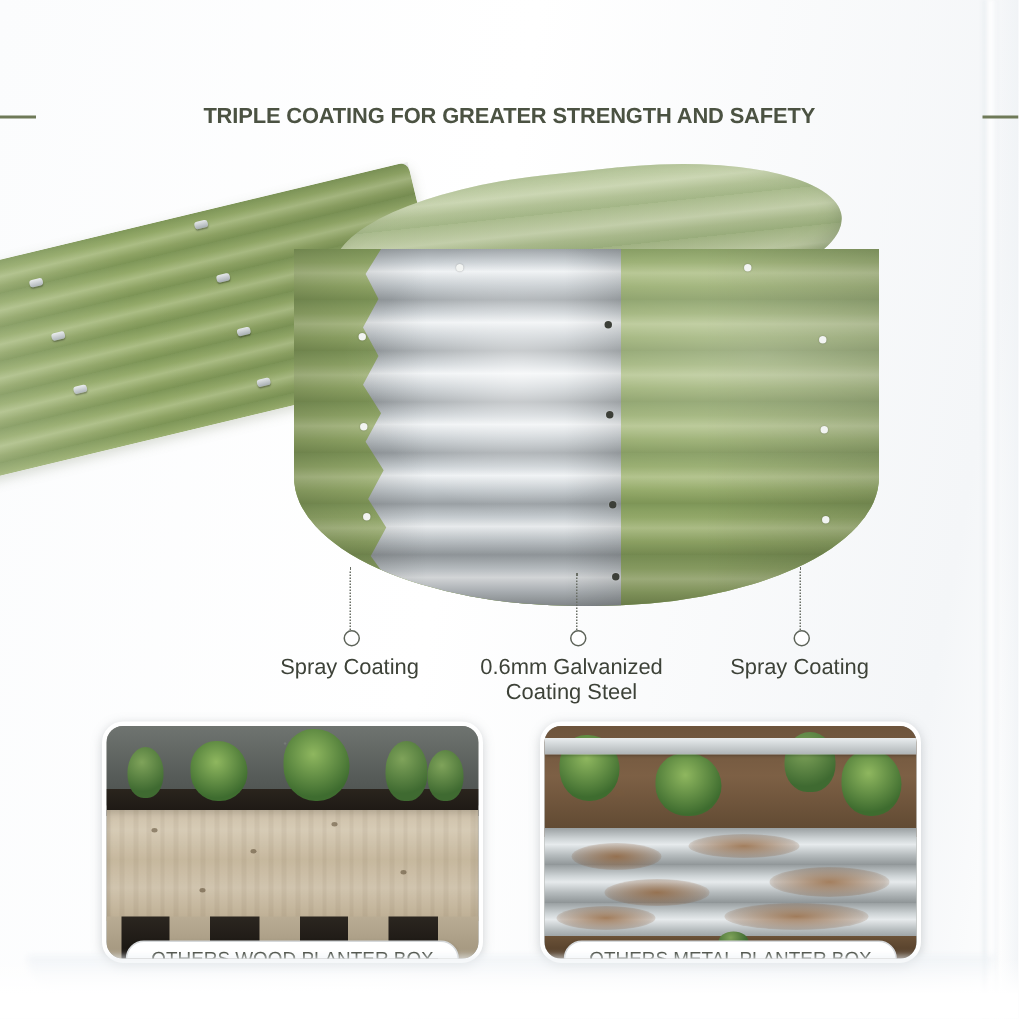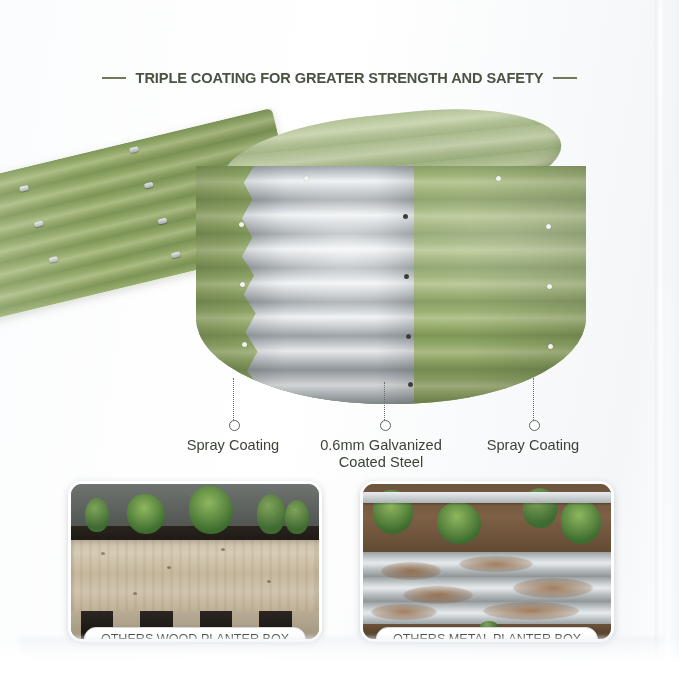--- a/index.html
+++ b/index.html
@@ -51,21 +51,21 @@
   .banner-title {
     color: #ffffff;
     font-size: 23.5px;
     font-weight: bold;
     letter-spacing: -.2px;
     white-space: nowrap;
     text-shadow: 0 1px 1px rgba(60,66,44,.35);
   }
   .subtitle-row {
     position: absolute; left: 0; top: 70px; width: 679px;
-    display: flex; align-items: center; justify-content: center; gap: 10px;
+    display: flex; align-items: center; justify-content: space-between; gap: 10px;
   }
   .sub-dash {
     width: 24px; height: 2px; background: #6f7a58; flex: none;
   }
   .subtitle-text {
     color: #4b5242;
     font-size: 14.6px;
     font-weight: 600;
     letter-spacing: -.1px;
     white-space: nowrap;
@@ -350,21 +350,21 @@
   <div class="callout">
     <span class="lead-line" style="left:233px; top:378px; height:42px;"></span>
     <span class="lead-dot" style="left:229px; top:420px;"></span>
     <span class="callout-label" style="left:163px; top:437px; width:140px;">Spray Coating</span>
   </div>
 
   <div class="callout">
     <span class="lead-line" style="left:384px; top:382px; height:38px;"></span>
     <span class="lead-dot" style="left:380px; top:420px;"></span>
     <span class="callout-label" style="left:305px; top:437px; width:152px;">0.6mm Galvanized
-Coated Steel</span>
+Coating Steel</span>
   </div>
 
   <div class="callout">
     <span class="lead-line" style="left:533px; top:378px; height:42px;"></span>
     <span class="lead-dot" style="left:529px; top:420px;"></span>
     <span class="callout-label" style="left:463px; top:437px; width:140px;">Spray Coating</span>
   </div>
 
   <div class="photo" style="left:68px; top:481px; width:248px; height:155px;">
     <div class="photo-inner">

